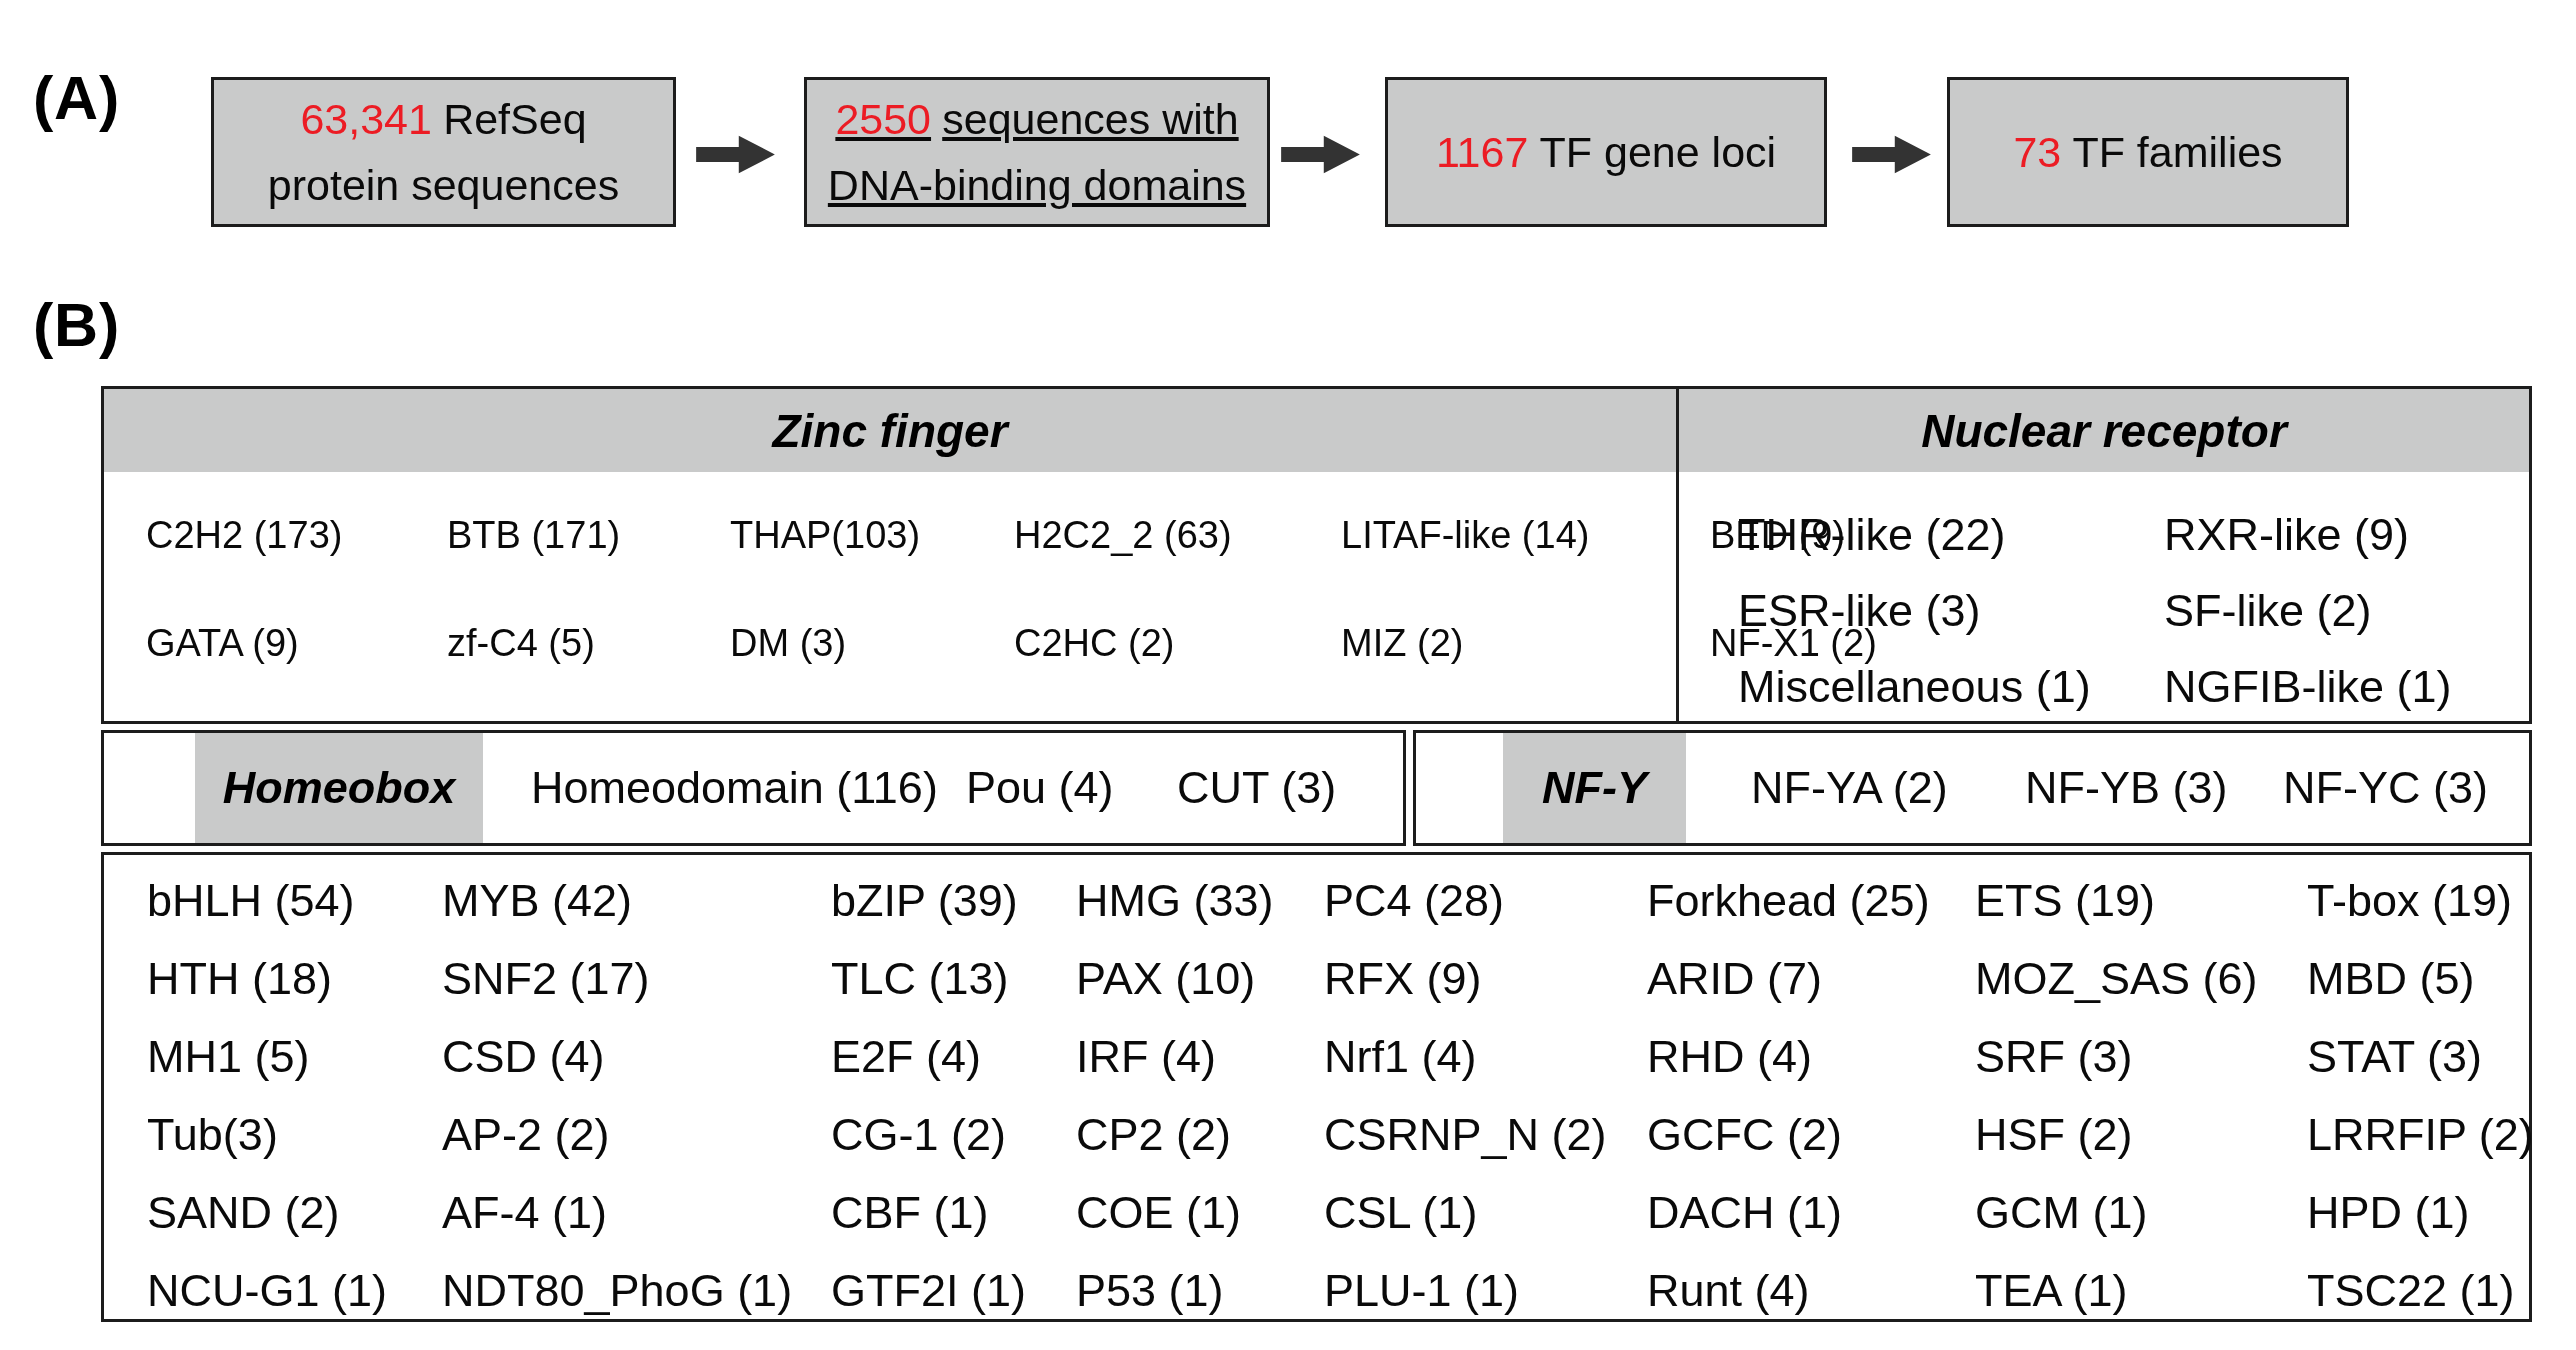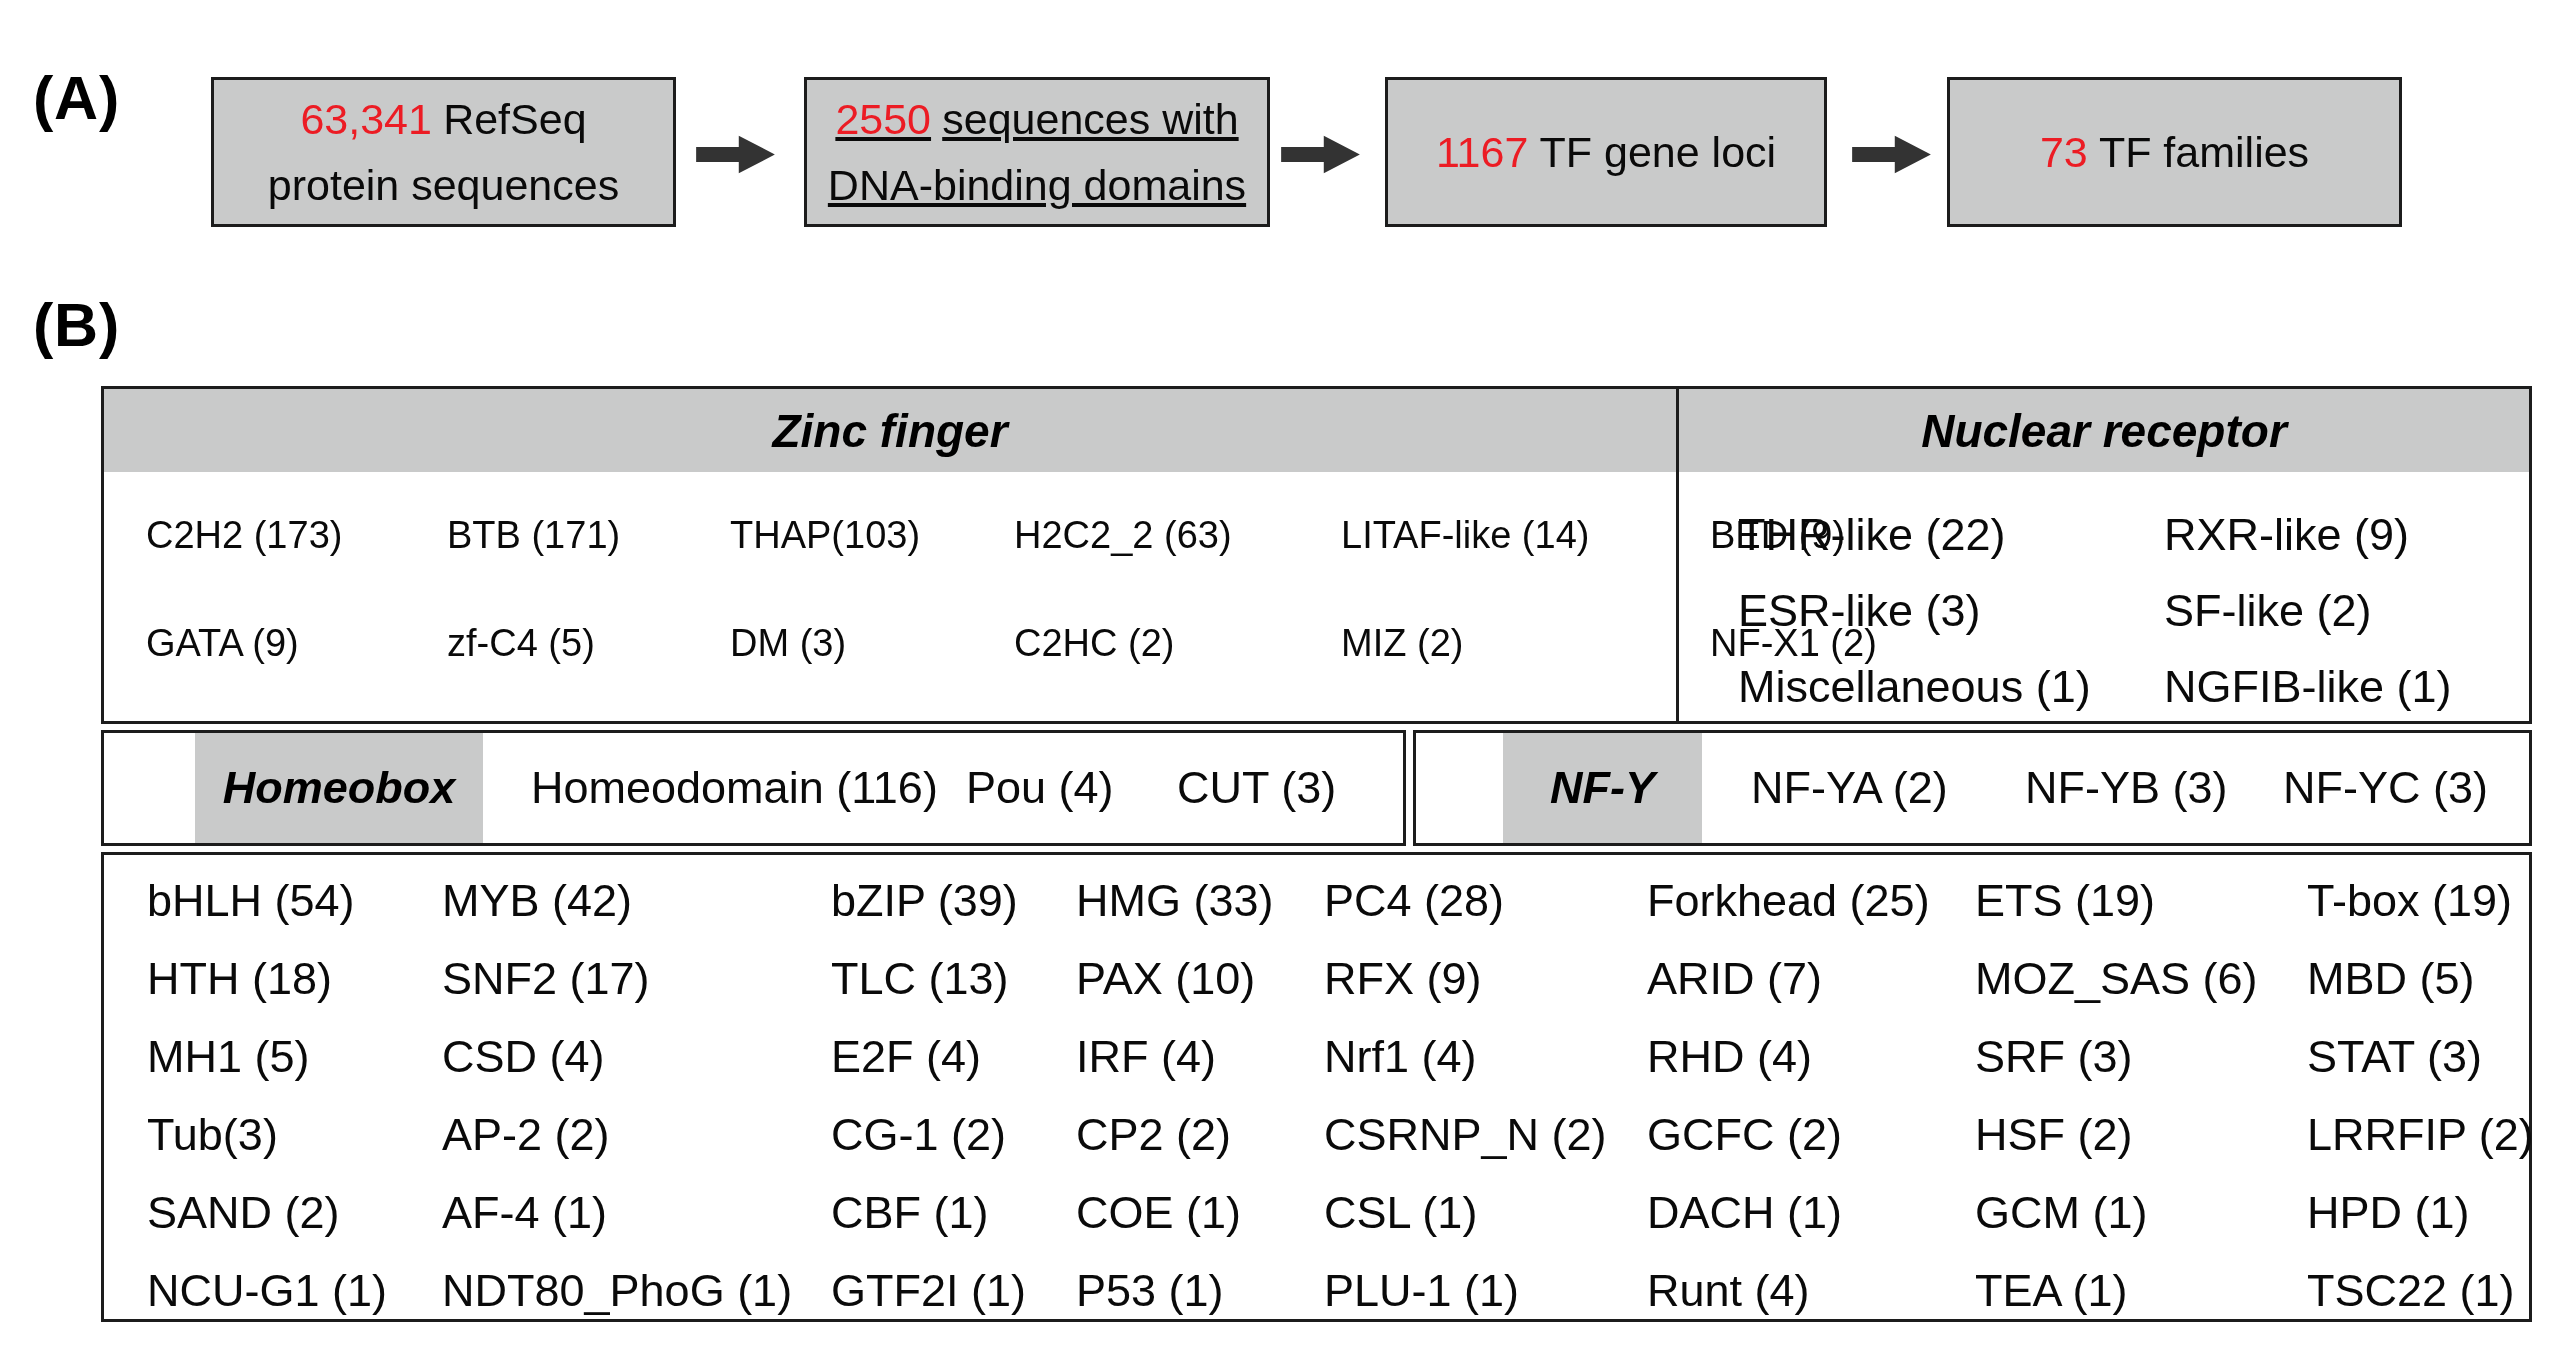--- a/index.html
+++ b/index.html
@@ -14,21 +14,21 @@
   
   .flow-box{
     position:absolute;top:77px;height:150px;box-sizing:border-box;
     background:#c9caca;border:3.3px solid #1c1c1c;
     display:flex;flex-direction:column;justify-content:center;align-items:center;
     font-size:43px;line-height:66px;text-align:center;white-space:nowrap;
   }
   #box-1{left:211px;width:465px;}
   #box-2{left:804px;width:466px;text-decoration:underline;}
   #box-3{left:1385px;width:442px;}
-  #box-4{left:1947px;width:455px;}
+  #box-4{left:1947px;width:402px;}
   .hl{color:#ec1c24;margin-right:0.26em;}
   .arrow{position:absolute;top:134px;width:79px;height:41px;}
   #arrow-1{left:696px;} #arrow-2{left:1281px;} #arrow-3{left:1852px;}
 
   
   .tbl-top{
     position:absolute;left:101px;top:386px;width:2431px;height:338px;
     border:3.3px solid #1c1c1c;box-sizing:border-box;display:flex;background:#fff;
   }
   .col-zf{width:1575px;box-sizing:border-box;border-right:3.3px solid #1c1c1c;display:flex;flex-direction:column;}
@@ -52,21 +52,21 @@
   
   .band{position:absolute;top:730px;height:116px;border:3.3px solid #1c1c1c;box-sizing:border-box;background:#fff;}
   #band-homeobox{left:101px;width:1305px;}
   #band-nfy{left:1413px;width:1119px;}
   .band-label{
     position:absolute;top:0;bottom:0;background:#c9caca;
     display:flex;align-items:center;justify-content:center;
     font-size:45px;font-weight:bold;font-style:italic;color:#000;white-space:nowrap;margin-left:20px;
   }
   #band-homeobox .band-label{left:71px;width:288px;}
-  #band-nfy .band-label{left:67px;width:199px;}
+  #band-nfy .band-label{left:67px;width:183px;}
   .band-item{position:absolute;top:0;height:100%;display:flex;align-items:center;font-size:45px;white-space:nowrap;}
 
   
   .tbl-bottom{
     position:absolute;left:101px;top:852px;width:2431px;height:470px;
     border:3.3px solid #1c1c1c;box-sizing:border-box;background:#fff;
     padding:6.6px 0 0 43px;display:grid;
     grid-template-columns:295px 389px 245px 248px 323px 328px 332px auto;
     grid-auto-rows:78px;align-items:center;font-size:45px;white-space:nowrap;
   }

